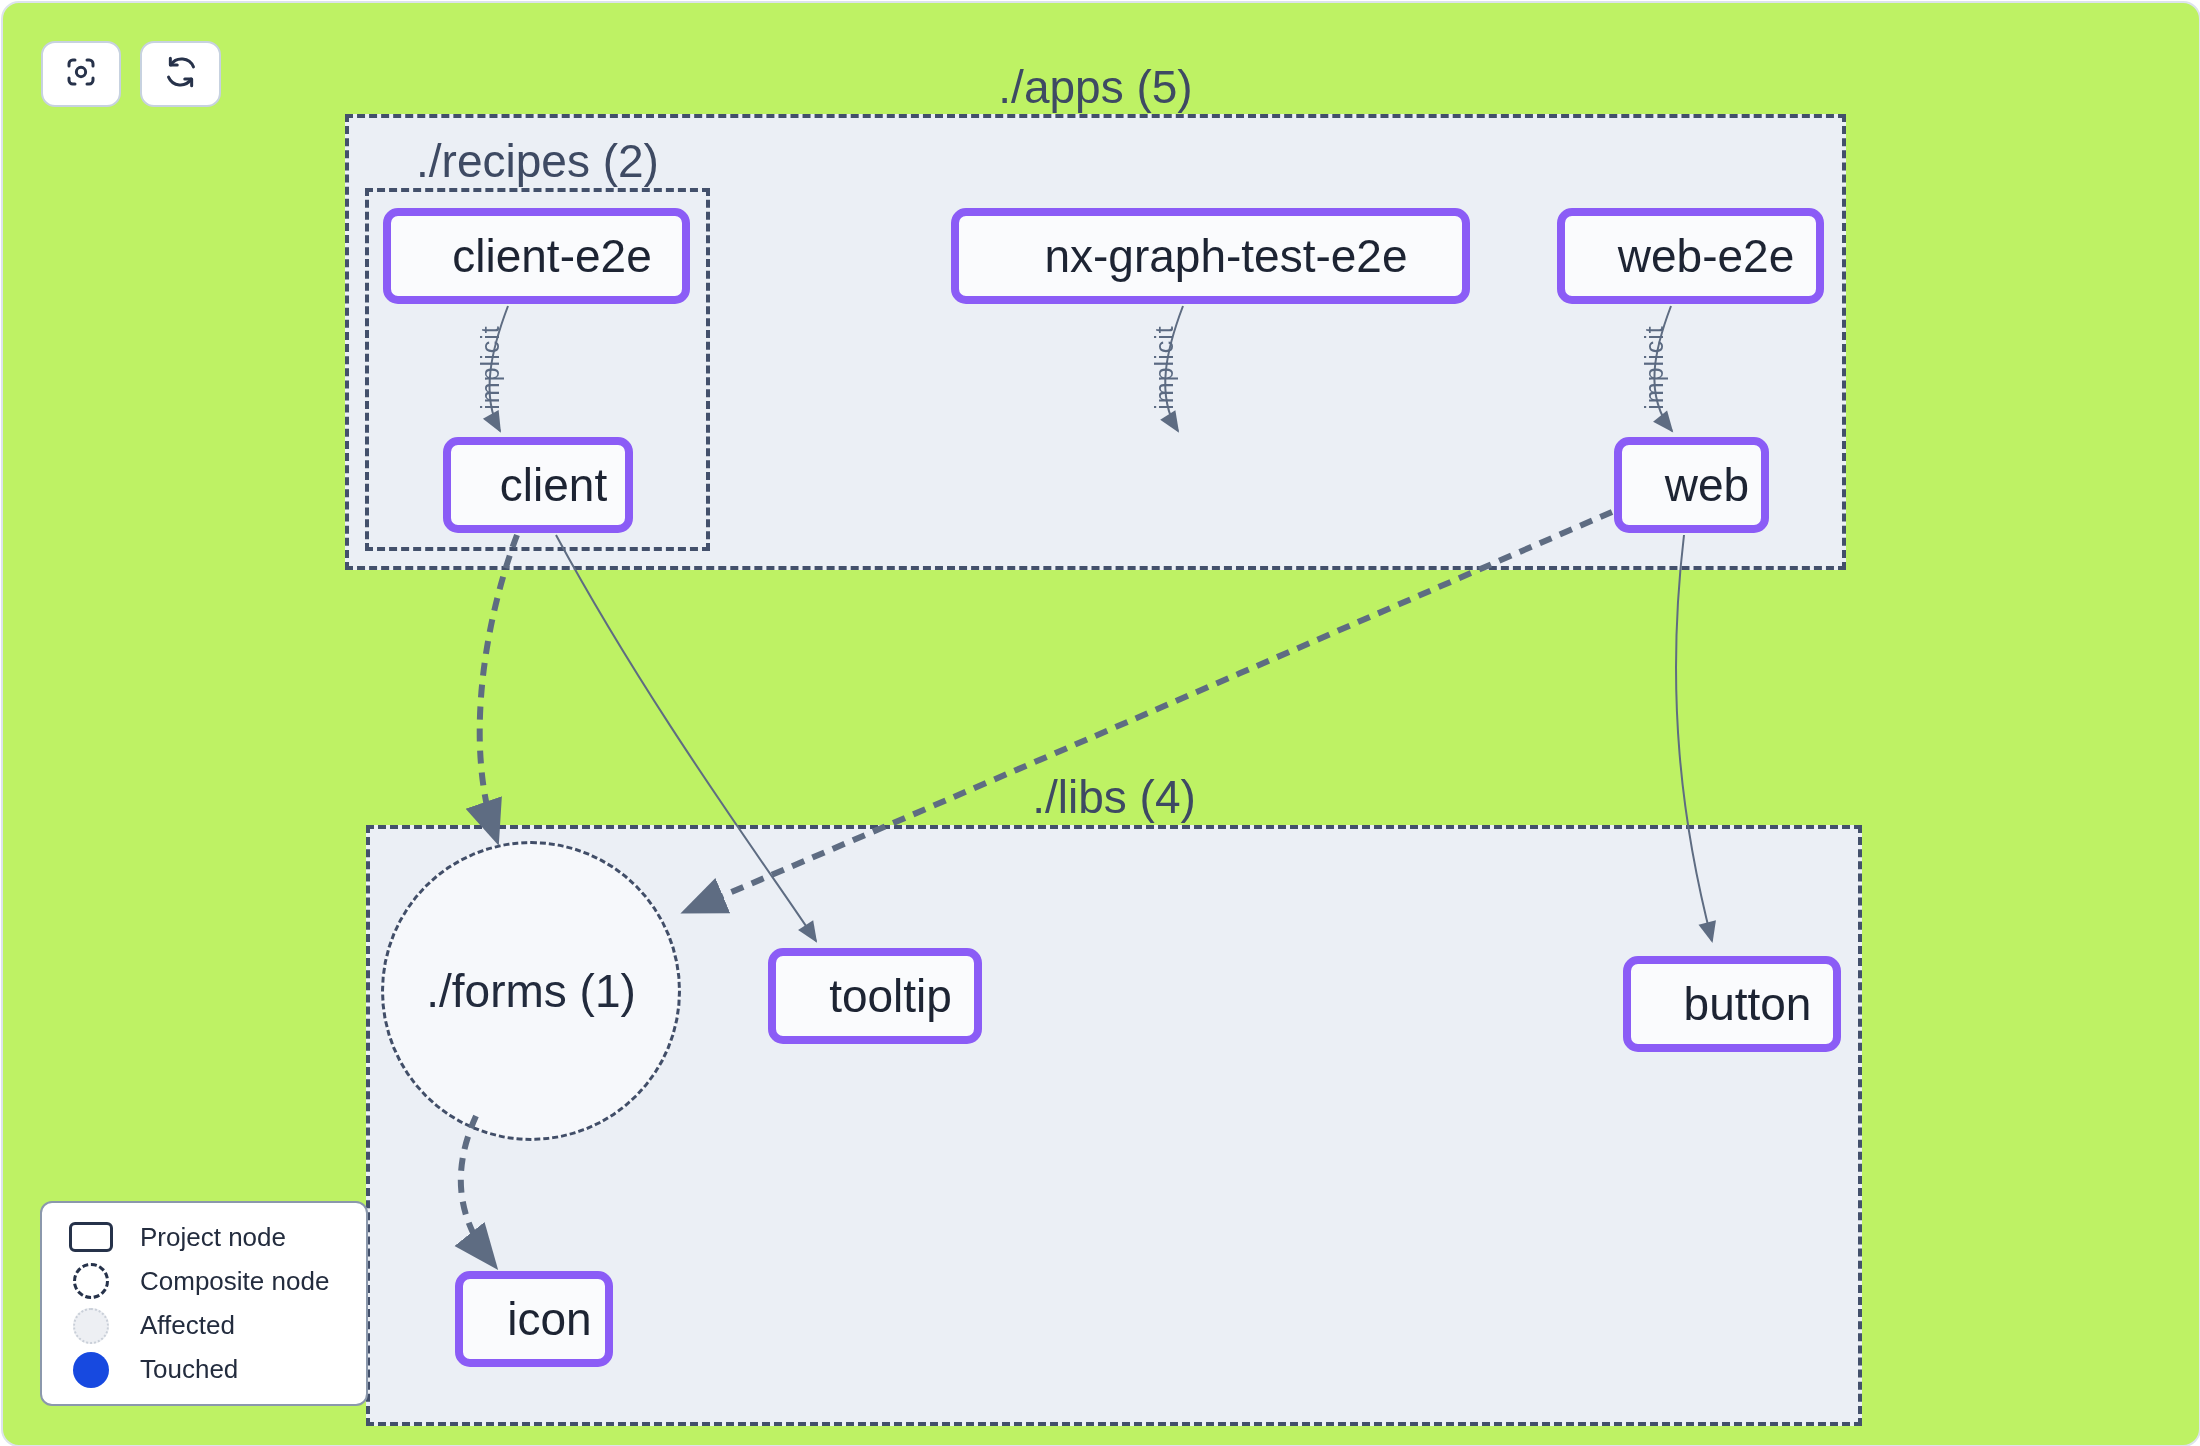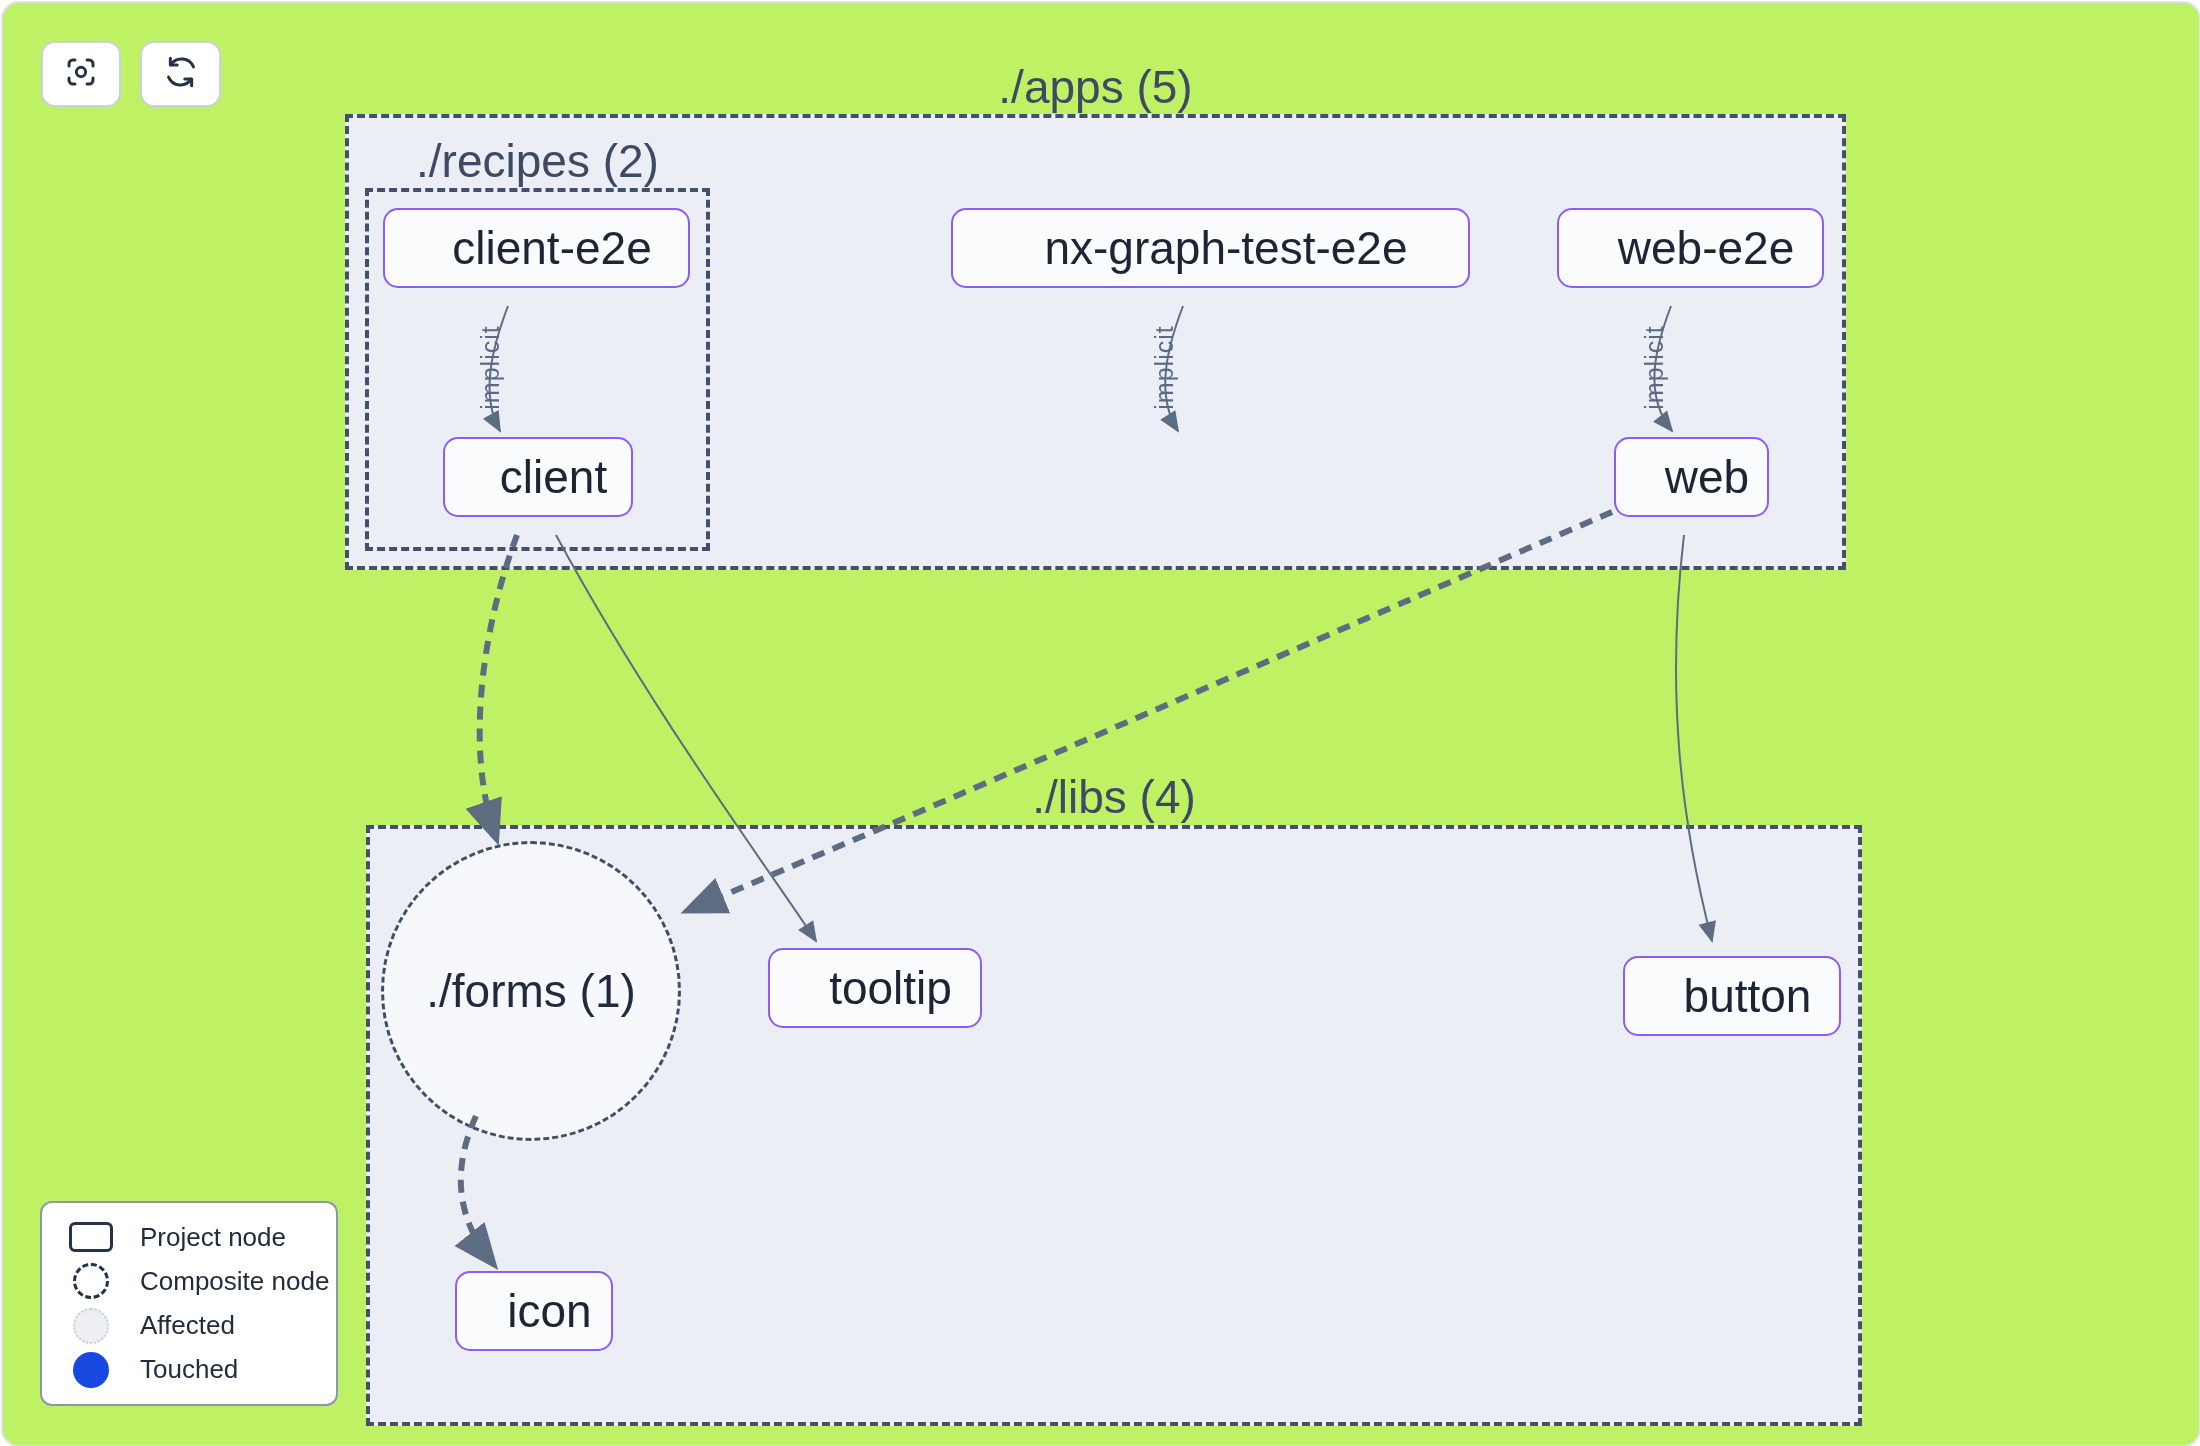--- a/index.html
+++ b/index.html
@@ -8,35 +8,35 @@
   
   .group{position:absolute;background:#ebeff5;border:4px dashed #43506b;box-sizing:border-box;}
   .group-label{position:absolute;font-size:46px;color:#3e4a63;text-align:center;line-height:52px;
                white-space:nowrap;z-index:4;}
   
   .composite-circle{position:absolute;left:378px;top:838px;width:300px;height:300px;border-radius:50%;
                     background:#f6f8fb;border:3px dashed #414e68;box-sizing:border-box;z-index:2;
                     display:flex;align-items:center;justify-content:center;}
   .composite-circle .label{font-size:46px;color:#222b3d;white-space:nowrap;}
   
-  .node{position:absolute;height:80px;background:#fafbfd;border:2px solid #8b5cf6;border-radius:15px;
+  .node{position:absolute;height:96px;background:#fafbfd;border:8px solid #8b5cf6;border-radius:15px;
         box-sizing:border-box;display:flex;align-items:center;justify-content:center;
         font-size:46px;color:#1d2433;z-index:4;white-space:nowrap;padding-left:31px;}
   
   svg.edges{position:absolute;left:0;top:0;width:2196px;height:1442px;z-index:3;pointer-events:none;}
   .implicit-label{position:absolute;width:120px;text-align:center;font-size:25px;color:#5b6a82;
                   transform:rotate(-90deg);transform-origin:center;z-index:5;letter-spacing:1px;}
   
   .toolbar-btn{position:absolute;top:38px;width:80px;height:66px;background:#ffffff;
                border:2px solid #c7d2e0;border-radius:14px;box-sizing:border-box;z-index:6;
                display:flex;align-items:center;justify-content:center;cursor:pointer;}
   .toolbar-btn svg{width:36px;height:36px;stroke:#27324a;fill:none;stroke-width:2;
                    stroke-linecap:round;stroke-linejoin:round;}
   
-  .legend{position:absolute;left:37px;top:1198px;width:298px;height:205px;background:#ffffff;
+  .legend{position:absolute;left:37px;top:1198px;width:328px;height:205px;background:#ffffff;
           border:2px solid #8b98ac;border-radius:12px;box-sizing:border-box;z-index:6;
           display:flex;flex-direction:column;justify-content:center;padding:12px 0;}
   .legend-row{display:flex;align-items:center;height:46px;padding-left:26px;}
   .legend-swatch-cell{width:46px;display:flex;align-items:center;justify-content:center;}
   .legend-text{margin-left:26px;font-size:26px;color:#232c3e;white-space:nowrap;}
   .sw-project{width:44px;height:30px;border:3px solid #26324a;border-radius:6px;box-sizing:border-box;}
   .sw-composite{width:36px;height:36px;border:3px dashed #26324a;border-radius:50%;box-sizing:border-box;}
   .sw-affected{width:36px;height:36px;border:2px dotted #c9cfd8;border-radius:50%;
                background:#edeff3;box-sizing:border-box;}
   .sw-touched{width:36px;height:36px;border-radius:50%;}

